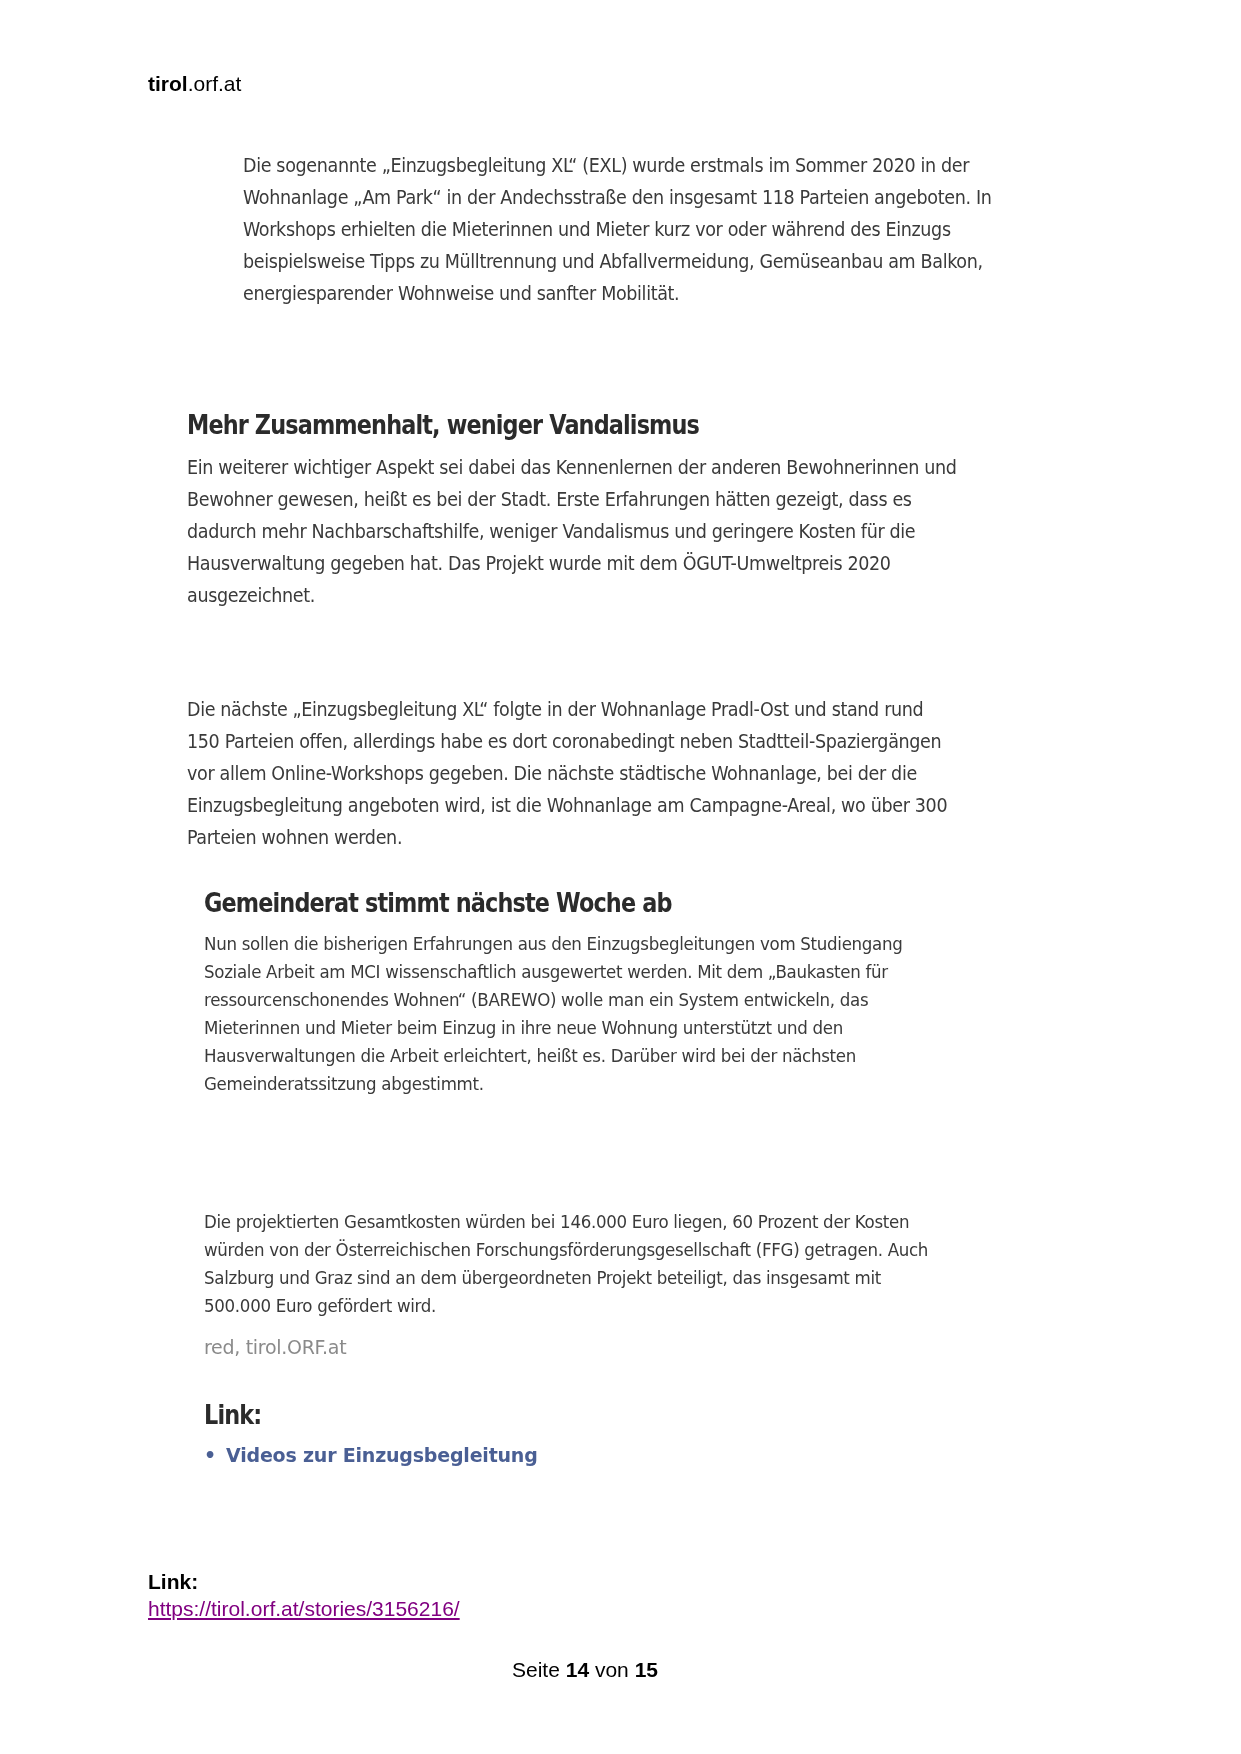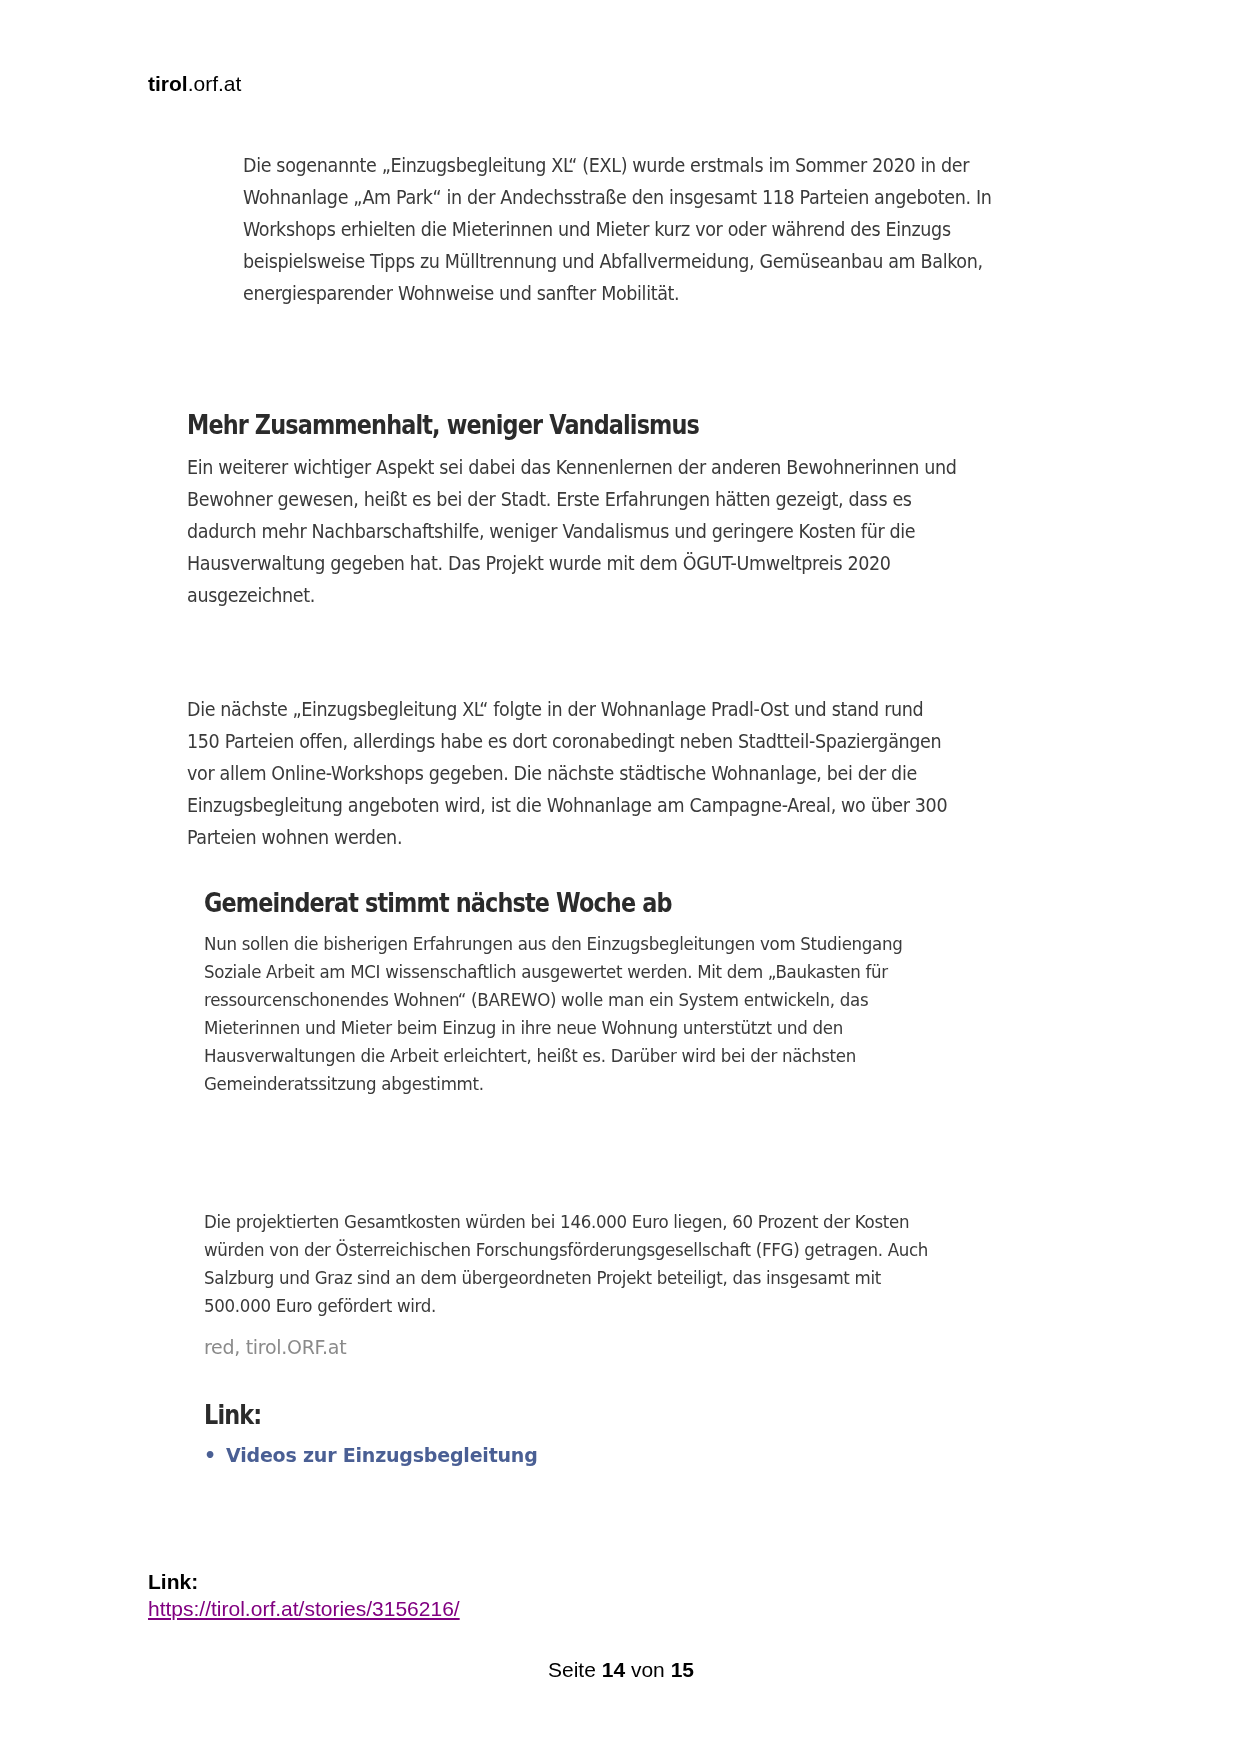--- a/index.html
+++ b/index.html
@@ -47,21 +47,21 @@
   .footer-link-label {
     position: absolute; left: 148px; top: 1570px;
     font-family: "Liberation Sans", sans-serif; font-weight: bold; font-size: 21px; color: #000;
   }
   .footer-url {
     position: absolute; left: 148px; top: 1597px;
     font-family: "Liberation Sans", sans-serif; font-size: 21px; color: #800080;
     text-decoration: underline;
   }
   .page-num {
-    position: absolute; left: 548px; top: 1658px;
+    position: absolute; left: 512px; top: 1658px;
     font-family: "Liberation Sans", sans-serif; font-size: 21px; color: #000;
   }
   .page-num b { font-weight: bold; }
 </style>
 </head>
 <body>
 
 <div class="site-header"><b>tirol</b><span>.orf.at</span></div>
 
 <div class="article">

